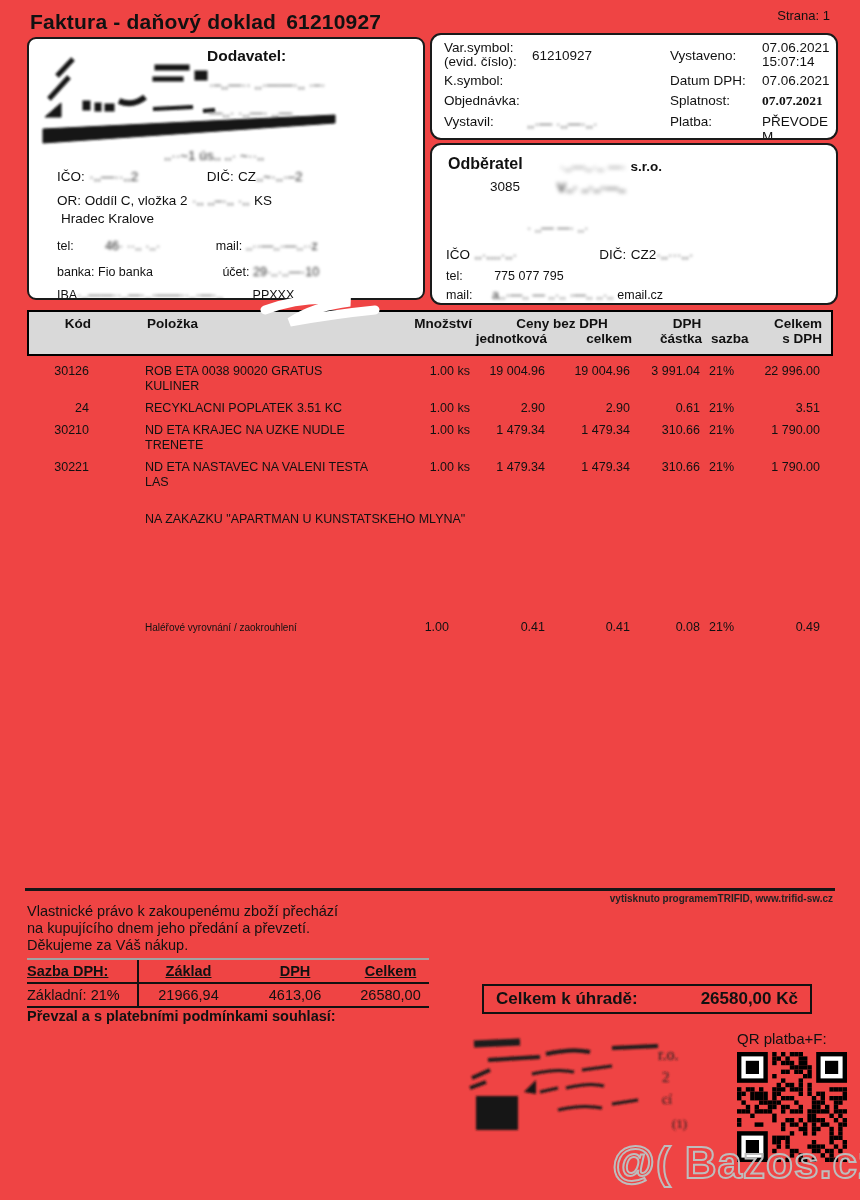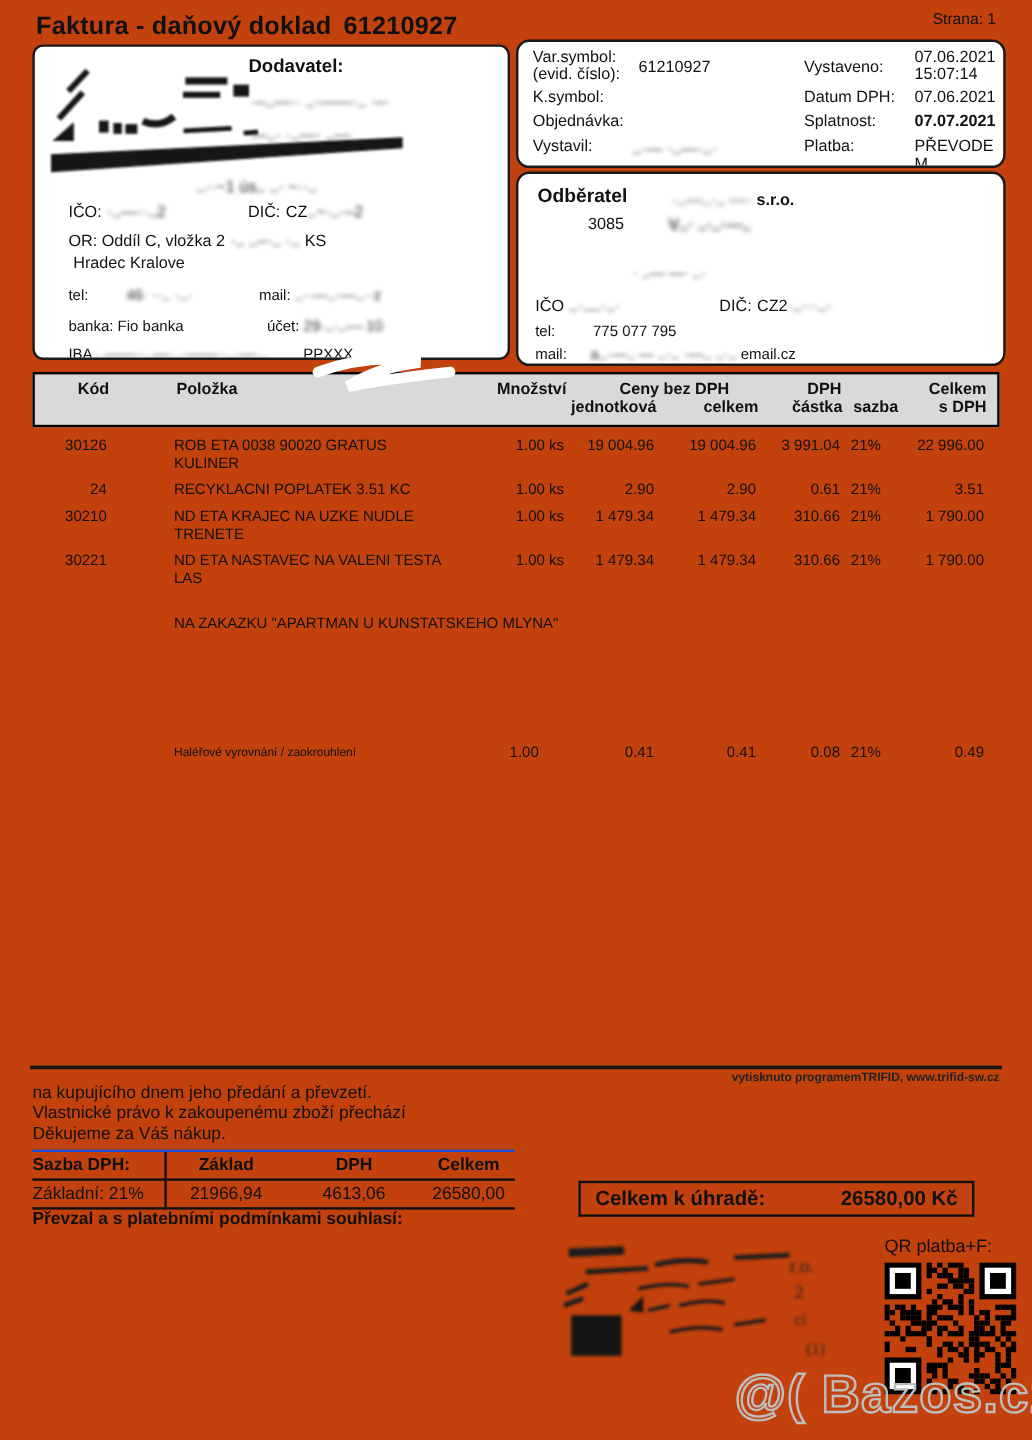--- a/index.html
+++ b/index.html
@@ -1,18 +1,18 @@
 <!DOCTYPE html>
 <html><head>
 <meta charset="utf-8">
 <style>
   * { margin:0; padding:0; box-sizing:border-box; }
   html,body { background:#ffffff; }
   body { font-family:"Liberation Sans", sans-serif; color:#111; }
-  .page { position:relative; width:860px; height:1200px; background:#c2410c; overflow:hidden; }
+  .page { position:relative; width:860px; height:1200px; background:#ef4444; overflow:hidden; }
 
   .abs { position:absolute; }
 
   
   .title { font-size:21px; font-weight:bold; letter-spacing:.2px; }
   .title .num { margin-left:10px; }
   .strana { font-size:13px; }
 
   
   .box { position:absolute; border:2px solid #1a1a1a; border-radius:9px; background:#fff; overflow:hidden; }
@@ -43,21 +43,21 @@
 
   
   .footline { position:absolute; left:25px; top:888px; width:810px; height:3px; background:#161616; }
   .printedby { font-size:10px; font-weight:bold; color:#222; }
 
   .terms { font-size:14.5px; line-height:17px; }
 
   .sumwrap { position:absolute; left:27px; top:958px; width:402px; }
   .sumgrid { display:grid; grid-template-columns:112px 125px 88px 77px; }
   .sumgrid > div { font-size:14.5px; padding:3px 0; }
-  .sum-h { border-top:2px solid #1d4ed8; border-bottom:2px solid #111; font-weight:bold; }
+  .sum-h { border-top:2px solid #a3a3a3; border-bottom:2px solid #111; font-weight:bold;text-decoration:underline; }
   .sum-r { border-bottom:2px solid #111; }
   .vline { border-right:2px solid #111; }
   .sum-num { text-align:center; padding-right:26px !important; }
 
   .prevzal { font-size:14.5px; font-weight:bold; }
 
   .totalbox { position:absolute; left:482px; top:984px; width:330px; height:30px;
               border:2px solid #111; display:flex; align-items:center; justify-content:space-between;
               padding:0 12px; }
   .totalbox span { font-size:17px; font-weight:bold; }
@@ -152,21 +152,21 @@
     <div class="abs blur val" style="left:95px; top:79px;">‥·— ·‥—·‥·</div>
 
     <div class="abs lbl" style="left:238px; top:13px;">Vystaveno:</div>
     <div class="abs val" style="left:330px; top:6px; line-height:14px;">
       <span>07.06.2021</span><br>
       <span>15:07:14</span>
     </div>
     <div class="abs lbl" style="left:238px; top:38px;">Datum DPH:</div>
     <div class="abs val" style="left:330px; top:38px;">07.06.2021</div>
     <div class="abs lbl" style="left:238px; top:58px;">Splatnost:</div>
-    <div class="abs val b" style="left:330px; top:58px;">07.07.2021</div>
+    <div class="abs val b" style="left:330px; top:58px;font-family:Liberation Serif, serif;">07.07.2021</div>
     <div class="abs lbl" style="left:238px; top:79px;">Platba:</div>
     <div class="abs val" style="left:330px; top:79px; width:76px; word-break:break-all; line-height:15px;">PŘEVODEM</div>
   </div>
 
   <div class="box" style="left:430px; top:143px; width:408px; height:162px; border-radius:11px;">
     <div class="abs b" style="left:16px; top:10px; font-size:16px;text-align:right;">Odběratel</div>
     <div class="abs" style="left:128px; top:12px;">
       <span class="blur2 val">·‥—‥·‥ —·</span>
       <span class="val b">s.r.o.</span>
     </div>
@@ -269,22 +269,22 @@
     <div class="c-r">0.41</div>
     <div class="c-r">0.08</div>
     <div class="c-l sazba-pad">21%</div>
     <div class="c-r sdph-pad">0.49</div>
   </div>
 
   <div class="footline"></div>
   <div class="abs printedby" style="right:27px; top:893px;">vytisknuto programemTRIFID, www.trifid-sw.cz</div>
 
   <div class="abs terms" style="left:27px; top:903px;">
+    <div>Vlastnické právo k zakoupenému zboží přechází</div>
     <div>na kupujícího dnem jeho předání a převzetí.</div>
-    <div>Vlastnické právo k zakoupenému zboží přechází</div>
     <div>Děkujeme za Váš nákup.</div>
   </div>
 
   <div class="sumwrap">
     <div class="sumgrid sum-h">
       <div class="vline">Sazba DPH:</div>
       <div class="sum-num">Základ</div>
       <div class="sum-num">DPH</div>
       <div class="sum-num" style="padding-right:0 !important;">Celkem</div>
     </div>

